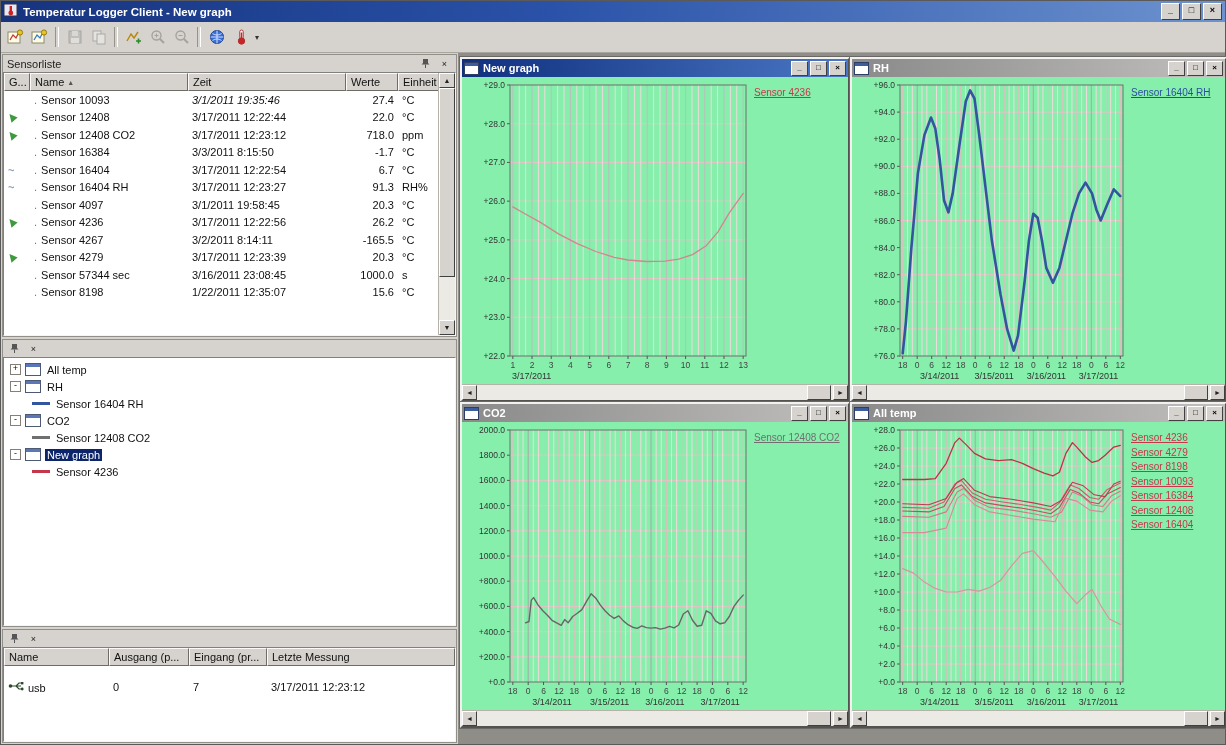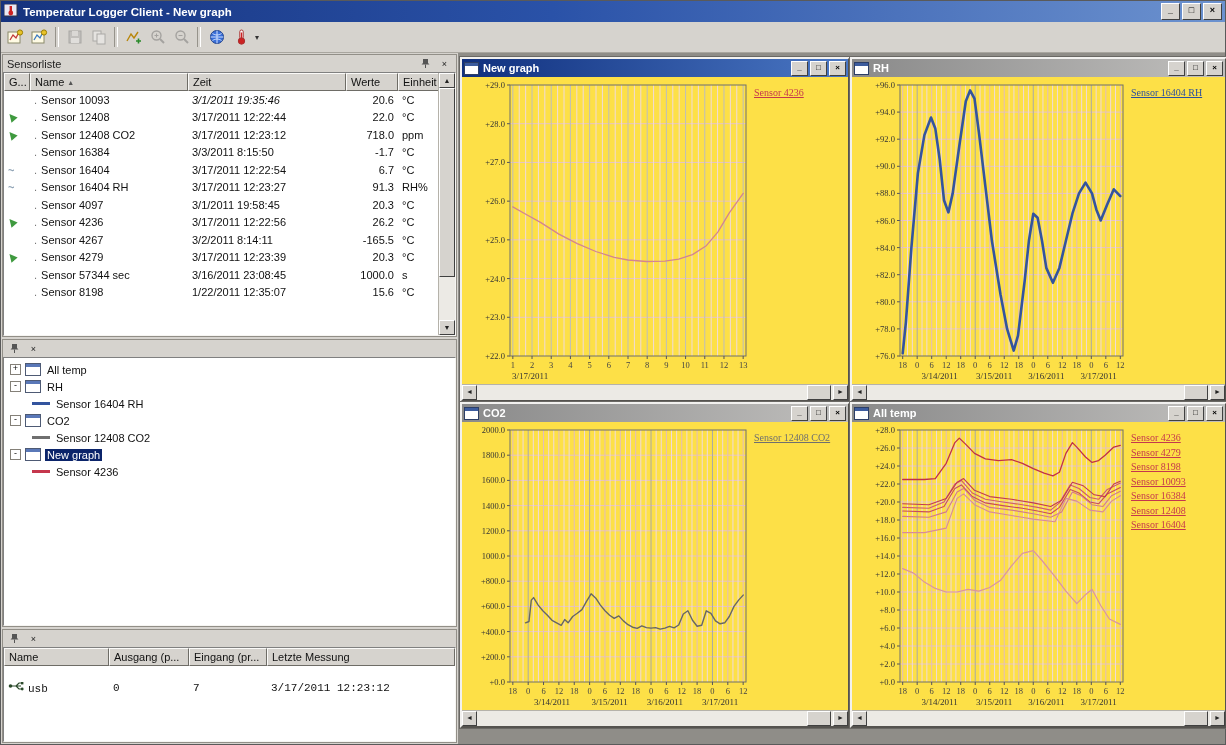--- a/index.html
+++ b/index.html
@@ -62,35 +62,35 @@
   .tree{padding:3px 2px;}
   .tree-row{display:flex;align-items:center;height:17px;gap:4px;}
   .exp{width:9px;height:9px;border:1px solid #848078;background:#fff;font-size:9px;line-height:7px;text-align:center;flex:none;}
   .wicon{width:14px;height:11px;border:1px solid #4e5a74;background:#fff;flex:none;display:block;}
   .wicon i{display:block;height:3px;background:#5a78b8;}
   .swatch{width:18px;height:3px;flex:none;display:inline-block;}
   .tlabel{padding:0 2px;}
   .tlabel.selected{background:#0b246a;color:#fff;}
 
   
-  .sync-row{display:flex;align-items:center;margin-top:14px;font-family:Liberation Mono, monospace;}
+  .sync-row{display:flex;align-items:center;margin-top:14px;}
   .usb-ic{margin-right:4px;}
 
   
   .mdi{flex:1;background:#8f8d88;position:relative;min-width:0;}
   .child{position:absolute;background:#d6d3ce;border:2px solid;border-color:#f2f1ef #55534f #55534f #f2f1ef;box-shadow:0 0 0 1px #6a6864;}
   .ctitle{height:18px;display:flex;align-items:center;gap:4px;padding:0 2px;color:#fff;font-weight:bold;font-size:11px;}
   .ctitle.active{background:linear-gradient(90deg,#10307e,#4a77c4);}
   .ctitle.inactive{background:linear-gradient(90deg,#8a8a8a,#c0bfbd);}
   .cbtn{width:15px;height:13px;background:#d6d3ce;border:1px solid;border-color:#fff #404040 #404040 #fff;
     font-size:8px;line-height:11px;text-align:center;color:#000;font-weight:bold;}
   .cbtns{margin-left:auto;display:flex;gap:2px;}
   .cicon{width:13px;height:11px;background:#fff;border:1px solid #2c3e66;flex:none;}
   .cicon i{display:block;height:3px;background:#3c5c9e;}
-  .cbody{position:absolute;left:0;right:0;top:18px;bottom:0;background:#fde047;font-family:Liberation Serif, serif;}
+  .cbody{position:absolute;left:0;right:0;top:18px;bottom:0;background:#86efac;}
   .plotwrap{position:absolute;left:2px;top:2px;bottom:17px;right:96px;}
   .legend{position:absolute;top:10px;right:3px;width:91px;font-size:10px;line-height:1.25;}
   .legend a{display:block;text-decoration:underline;margin-bottom:2px;cursor:pointer;}
 
   
   .hscroll{position:absolute;left:0;right:0;bottom:0;height:15px;background:#eceae5;border-top:1px solid #b5b2aa;}
   .hbtn{position:absolute;top:0;bottom:0;width:15px;background:#d6d3ce;border:1px solid;border-color:#fff #404040 #404040 #fff;
     font-size:7px;text-align:center;line-height:13px;color:#222;box-sizing:border-box;}
   .hb-left{left:0;}
   .hb-right{right:0;}
@@ -215,21 +215,21 @@
                   <span>Werte</span>
                 </div>
                 <div class="hcell" style="width: 45px; flex: 1 1 0%;">
                   <span>Einheit</span>
                 </div>
               </div>
               <div class="trow">
                 <div class="tcell" style="width: 26px; flex: 0 0 auto;"></div>
                 <div class="tcell" style="width: 158px; flex: 0 0 auto;"><span class="name-dot">.</span>Sensor 10093</div>
                 <div class="tcell" style="width: 158px; flex: 0 0 auto; font-style: italic;">3/1/2011 19:35:46</div>
-                <div class="tcell cell-num" style="width: 52px; flex: 0 0 auto;">20.6</div>
+                <div class="tcell cell-num" style="width: 52px; flex: 0 0 auto;">27.4</div>
                 <div class="tcell" style="width: 45px; flex: 0 0 auto;">°C</div>
               </div>
               <div class="trow">
                 <div class="tcell" style="width: 26px; flex: 0 0 auto;"><span class="green-tri"></span></div>
                 <div class="tcell" style="width: 158px; flex: 0 0 auto;"><span class="name-dot">.</span>Sensor 12408</div>
                 <div class="tcell" style="width: 158px; flex: 0 0 auto;">3/17/2011 12:22:44</div>
                 <div class="tcell cell-num" style="width: 52px; flex: 0 0 auto;">22.0</div>
                 <div class="tcell" style="width: 45px; flex: 0 0 auto;">°C</div>
               </div>
               <div class="trow">

